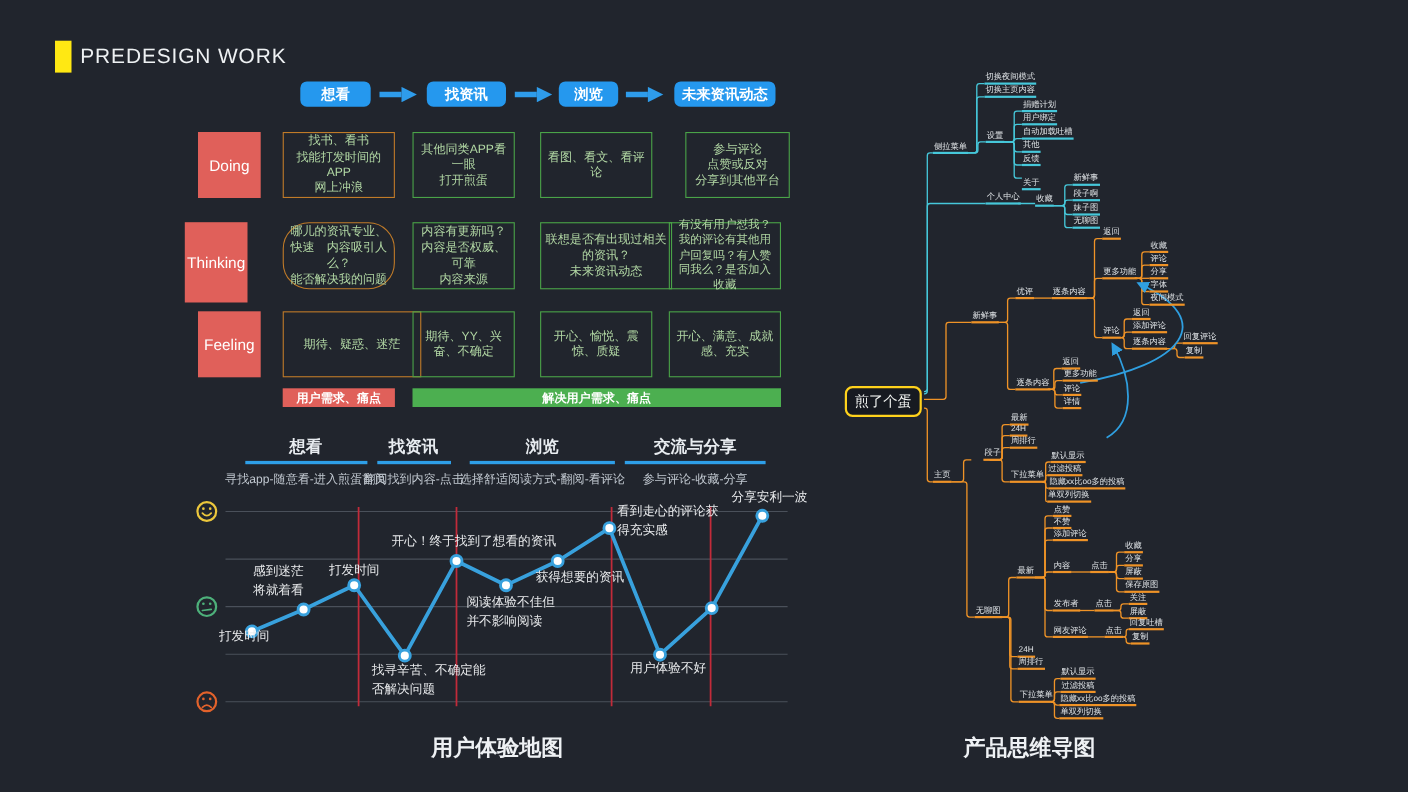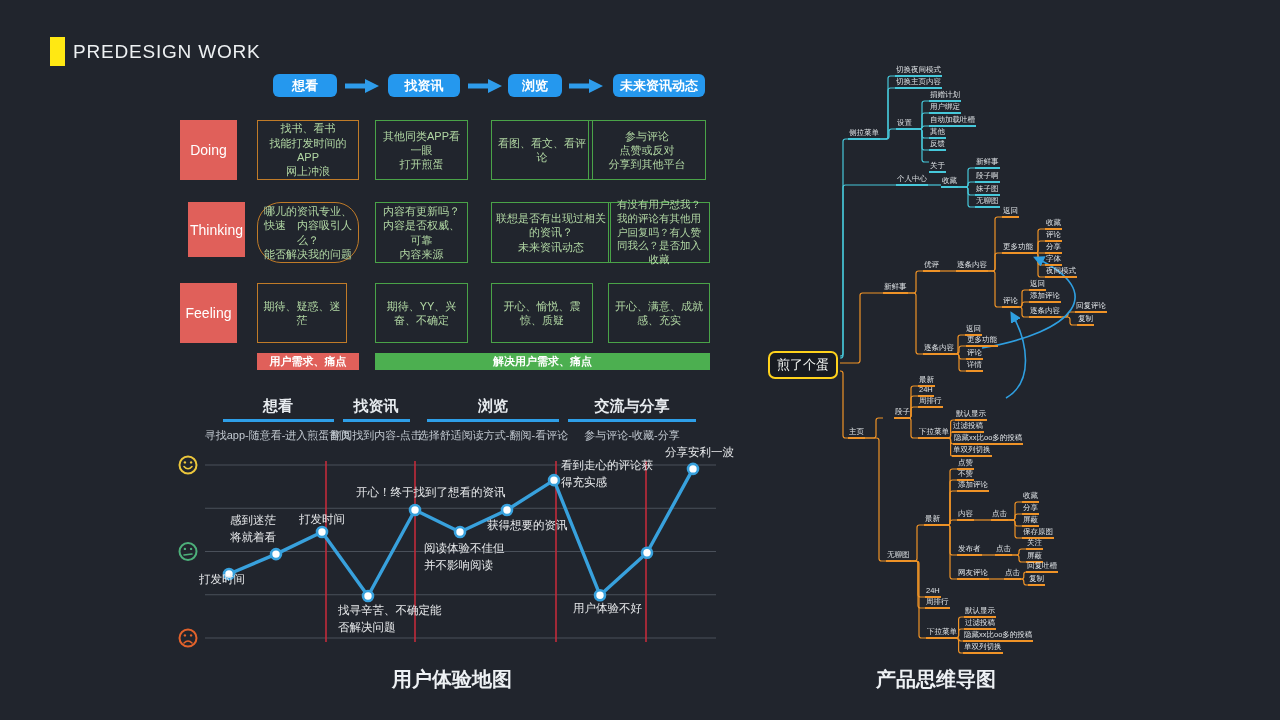--- a/index.html
+++ b/index.html
@@ -53,43 +53,43 @@
   <svg class="abs" style="left:467px;top:79px;" width="36" height="14">
       <path d="M1 7 H21" stroke="#2e9ceb" stroke-width="5"></path>
       <path d="M21 0 L35 7 L21 14 Z" fill="#2e9ceb"></path>
     </svg>
   <svg class="abs" style="left:568px;top:79px;" width="36" height="14">
       <path d="M1 7 H21" stroke="#2e9ceb" stroke-width="5"></path>
       <path d="M21 0 L35 7 L21 14 Z" fill="#2e9ceb"></path>
     </svg>
 
   <div class="abs row-label" style="left:180px;top:120px;height:60px;">Doing</div>
-  <div class="abs row-label" style="left:188px;top:202px;height:55px;">Thinking</div>
+  <div class="abs row-label" style="left:168px;top:202px;height:73px;">Thinking</div>
   <div class="abs row-label" style="left:180px;top:283px;height:60px;">Feeling</div>
 
   <div class="abs cell ok" style="left:375px;top:120px;width:93px;height:60px;">其他同类APP看一眼
 打开煎蛋</div>
   <div class="abs cell warn" style="left:257px;top:120px;width:102px;height:60px;">找书、看书
 找能打发时间的APP
 网上冲浪</div>
   <div class="abs cell ok" style="left:491px;top:120px;width:102px;height:60px;">看图、看文、看评论</div>
-  <div class="abs cell ok" style="left:588px;top:120px;width:118px;height:60px;">参与评论
+  <div class="abs cell ok" style="left:623px;top:120px;width:95px;height:60px;">参与评论
 点赞或反对
 分享到其他平台</div>
 
   <div class="abs cell warn" style="left:257px;top:202px;width:102px;height:61px;border-radius:24px;">哪儿的资讯专业、快速　内容吸引人么？
 能否解决我的问题</div>
   <div class="abs cell ok" style="left:375px;top:202px;width:93px;height:61px;">内容有更新吗？
 内容是否权威、可靠
 内容来源</div>
   <div class="abs cell ok" style="left:491px;top:202px;width:120px;height:61px;">联想是否有出现过相关的资讯？
 未来资讯动态</div>
   <div class="abs cell ok" style="left:608px;top:202px;width:102px;height:61px;font-size:10.5px;">有没有用户怼我？我的评论有其他用户回复吗？有人赞同我么？是否加入收藏</div>
 
-  <div class="abs cell warn" style="left:257px;top:283px;width:90px;height:60px;">期待、疑惑、迷茫</div>
+  <div class="abs cell warn" style="left:257px;top:283px;width:126px;height:60px;">期待、疑惑、迷茫</div>
   <div class="abs cell ok" style="left:375px;top:283px;width:93px;height:60px;">期待、YY、兴奋、不确定</div>
   <div class="abs cell ok" style="left:491px;top:283px;width:102px;height:60px;">开心、愉悦、震惊、质疑</div>
   <div class="abs cell ok" style="left:608px;top:283px;width:102px;height:60px;">开心、满意、成就感、充实</div>
 
   <div class="abs bar red" style="left:257px;top:353px;width:102px;">用户需求、痛点</div>
   <div class="abs bar green" style="left:375px;top:353px;width:335px;">解决用户需求、痛点</div>
 
   <div class="abs stage-head" style="left:278px;top:397px;">想看</div>
   <div class="abs stage-head" style="left:376px;top:397px;">找资讯</div>
   <div class="abs stage-head" style="left:493px;top:397px;">浏览</div>

